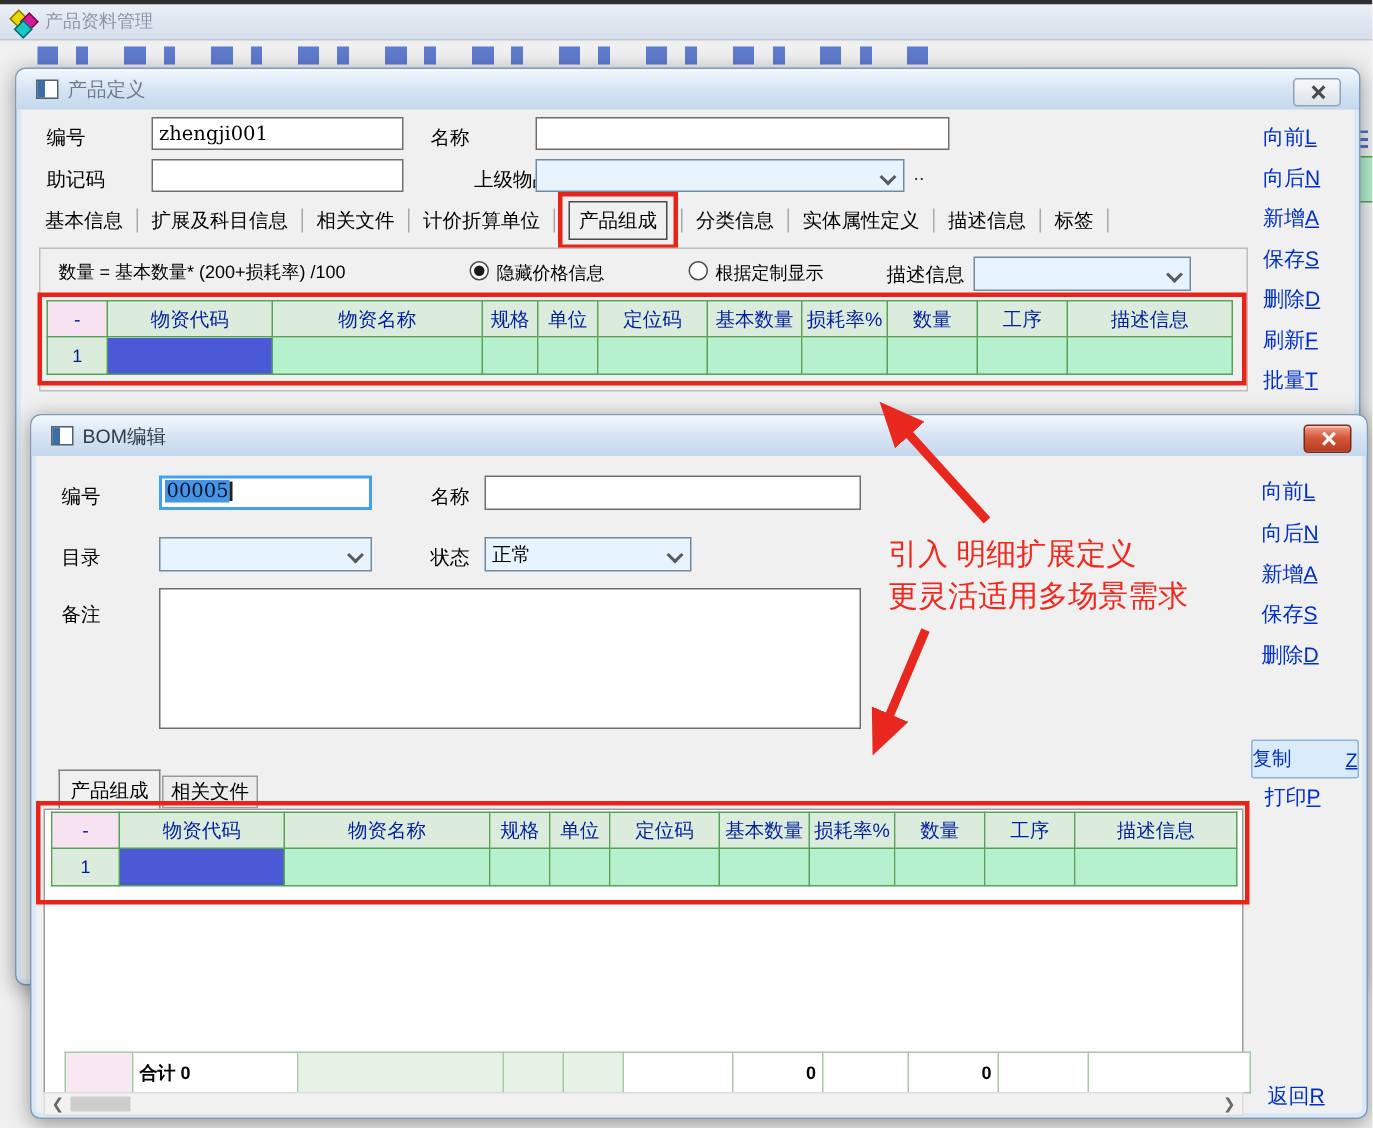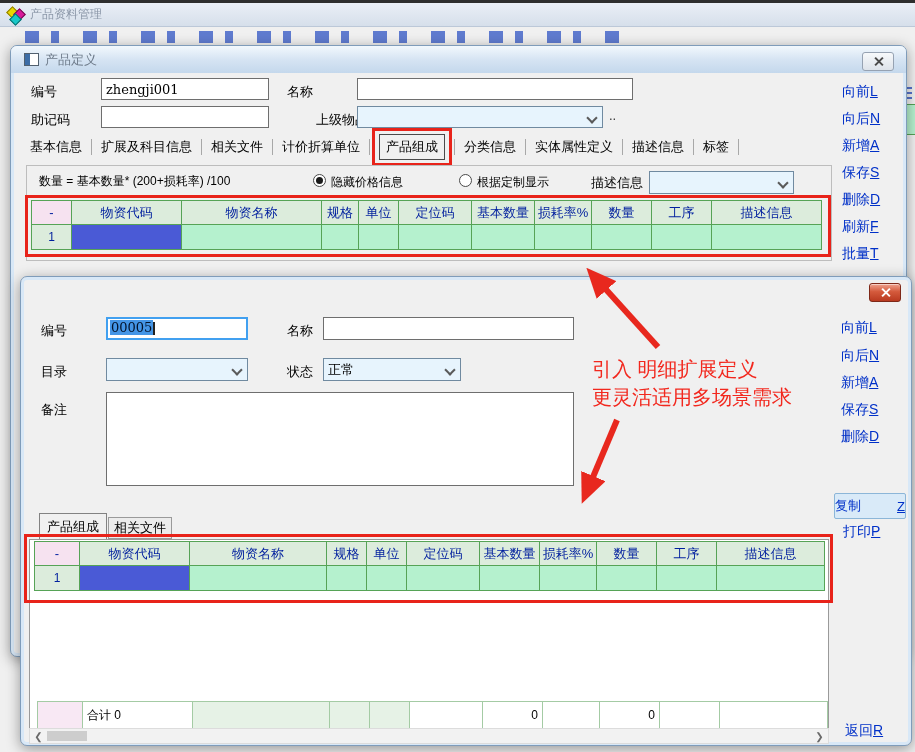--- a/index.html
+++ b/index.html
@@ -213,20 +213,24 @@
     <div class="linkbtn" style="left:831px;top:91px;"><span>新增</span><span class="hotkey">A</span></div>
     <div class="linkbtn" style="left:831px;top:118px;"><span>保存</span><span class="hotkey">S</span></div>
     <div class="linkbtn" style="left:831px;top:145px;"><span>删除</span><span class="hotkey">D</span></div>
     <div class="linkbtn" style="left:831px;top:172px;"><span>刷新</span><span class="hotkey">F</span></div>
     <div class="linkbtn" style="left:831px;top:199px;"><span>批量</span><span class="hotkey">T</span></div>
   </div>
 
   <div class="redbox" style="left:25px;top:195px;width:800px;height:56px;"></div>
 
   <div class="dlg" style="left:20px;top:276px;width:890px;height:468px;z-index:3;">
+    <div class="dlg-titlebar">
+      <span class="form-icon"></span>
+      <span class="dlg-title-text" style="color:#2f3a44;">BOM编辑</span>
+    </div>
     <div class="closebtn red" style="right:10px;">
         <span class="xicon"></span>
       </div>
 
     <div class="lbl" style="left:20px;top:45px;">编号</div>
     <div class="tb focusbox" style="left:85px;top:40px;width:142px;height:23px;">
       <span class="selection">00005</span><span class="caret-bar"></span>
     </div>
     <div class="lbl" style="left:266px;top:45px;">名称</div>
     <input class="tb" style="left: 302px; top: 40px; width: 251px; height: 23px;">
@@ -284,21 +288,21 @@
             <td></td>
         <td></td>
             <td></td>
         <td></td>
             <td></td>
         <td></td>
       </tr>
     </tbody>
       </table>
 
-    <table class="sumrow" style="left:16px;top:424px;width:790px;">
+    <table class="sumrow" style="left:22px;top:424px;width:790px;font-weight:bold;">
       <colgroup>
           <col style="width:45px">
           <col style="width:110px">
           <col style="width:137px">
           <col style="width:40px">
           <col style="width:40px">
           <col style="width:73px">
           <col style="width:60px">
           <col style="width:57px">
           <col style="width:60px">

